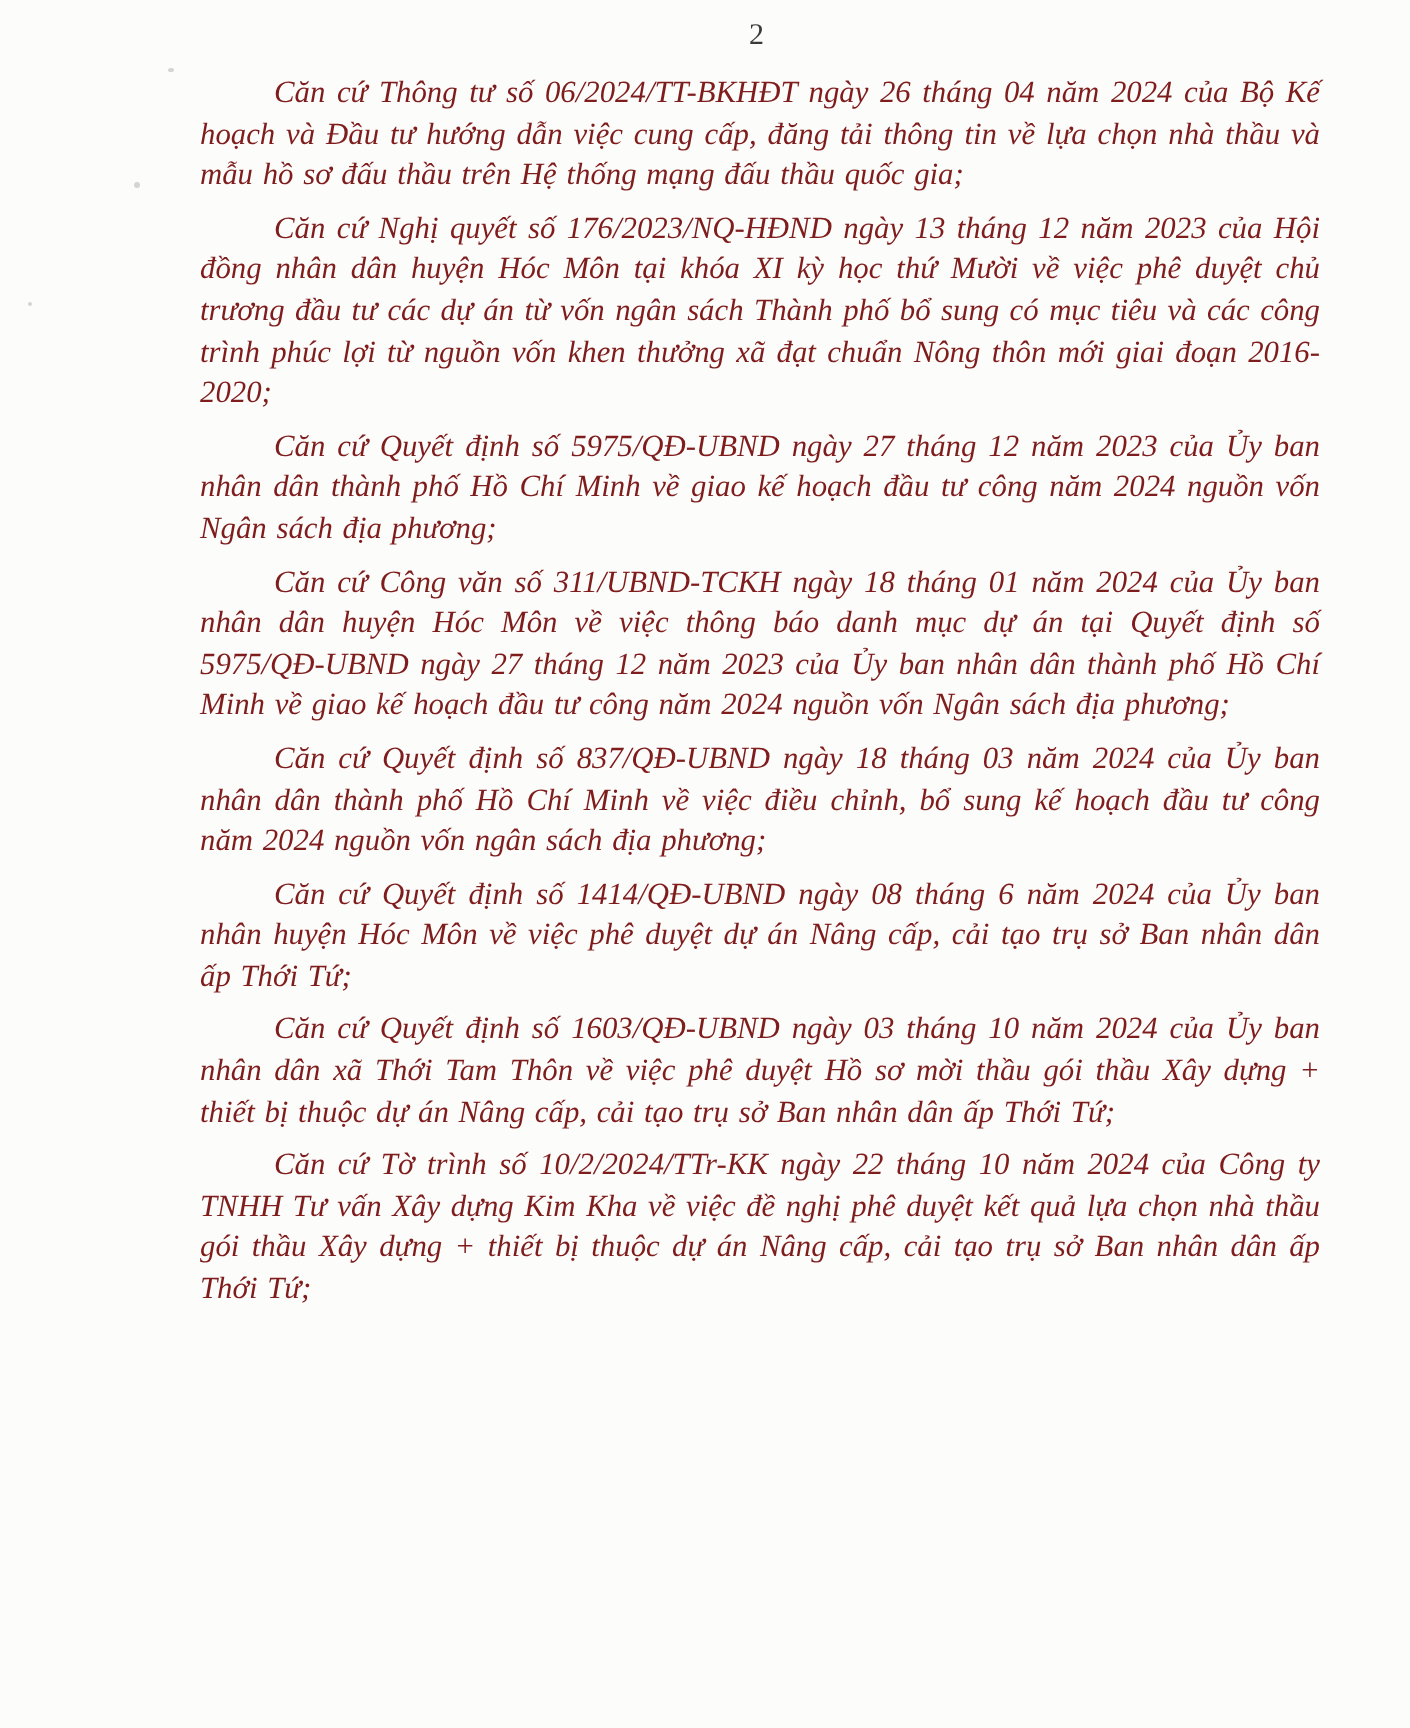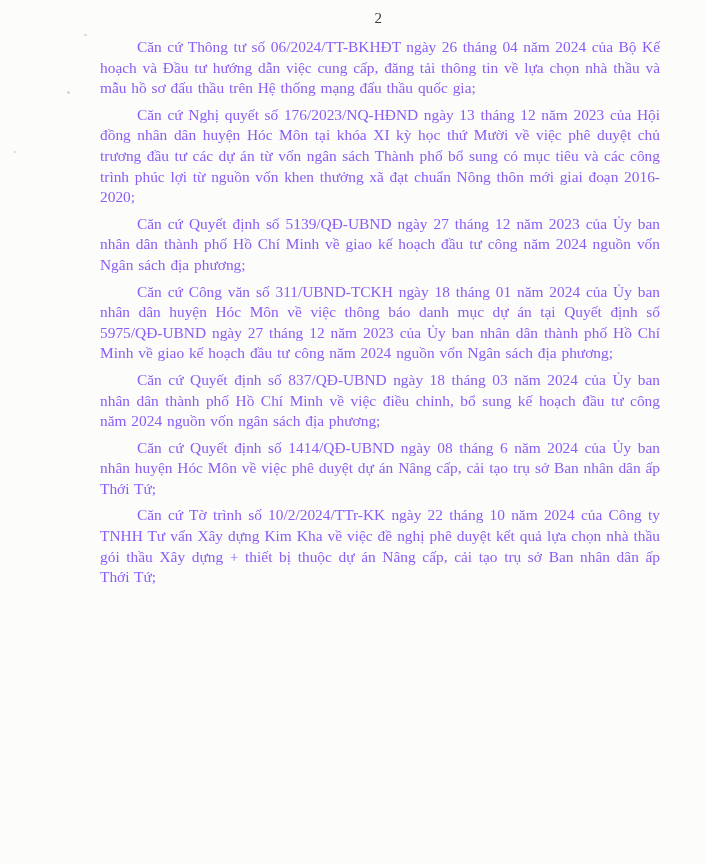--- a/index.html
+++ b/index.html
@@ -30,26 +30,27 @@
     letter-spacing: 0.5px;
   }
   .body-text {
     position: absolute;
     top: 37px;
     left: 100px;
     width: 560px;
   }
   .para {
     margin: 0 0 6px 0;
+    font-style: italic;
     font-size: 15.4px;
     line-height: 20.6px;
     text-align: justify;
     text-indent: 37px;
     word-spacing: 1px;
-    color: #8b5cf6;
+    color: #7f1d1d;
   }
   
   .speck {
     position: absolute;
     background: #c9c9c9;
     border-radius: 50%;
     opacity: 0.8;
   }
   .speck-1 { left: 84px; top: 34px;  width: 3px; height: 2px; }
   .speck-2 { left: 67px; top: 91px;  width: 3px; height: 3px; }
@@ -62,20 +63,21 @@
 
   <div class="page-number">2</div>
 
   <div class="speck speck-1"></div>
   <div class="speck speck-2"></div>
   <div class="speck speck-3"></div>
 
   <div class="body-text">
     <p class="para">Căn cứ Thông tư số 06/2024/TT-BKHĐT ngày 26 tháng 04 năm 2024 của Bộ Kế hoạch và Đầu tư hướng dẫn việc cung cấp, đăng tải thông tin về lựa chọn nhà thầu và mẫu hồ sơ đấu thầu trên Hệ thống mạng đấu thầu quốc gia;</p>
     <p class="para">Căn cứ Nghị quyết số 176/2023/NQ-HĐND ngày 13 tháng 12 năm 2023 của Hội đồng nhân dân huyện Hóc Môn tại khóa XI kỳ học thứ Mười về việc phê duyệt chủ trương đầu tư các dự án từ vốn ngân sách Thành phố bổ sung có mục tiêu và các công trình phúc lợi từ nguồn vốn khen thưởng xã đạt chuẩn Nông thôn mới giai đoạn 2016-2020;</p>
-    <p class="para">Căn cứ Quyết định số 5139/QĐ-UBND ngày 27 tháng 12 năm 2023 của Ủy ban nhân dân thành phố Hồ Chí Minh về giao kế hoạch đầu tư công năm 2024 nguồn vốn Ngân sách địa phương;</p>
+    <p class="para">Căn cứ Quyết định số 5975/QĐ-UBND ngày 27 tháng 12 năm 2023 của Ủy ban nhân dân thành phố Hồ Chí Minh về giao kế hoạch đầu tư công năm 2024 nguồn vốn Ngân sách địa phương;</p>
     <p class="para">Căn cứ Công văn số 311/UBND-TCKH ngày 18 tháng 01 năm 2024 của Ủy ban nhân dân huyện Hóc Môn về việc thông báo danh mục dự án tại Quyết định số 5975/QĐ-UBND ngày 27 tháng 12 năm 2023 của Ủy ban nhân dân thành phố Hồ Chí Minh về giao kế hoạch đầu tư công năm 2024 nguồn vốn Ngân sách địa phương;</p>
     <p class="para">Căn cứ Quyết định số 837/QĐ-UBND ngày 18 tháng 03 năm 2024 của Ủy ban nhân dân thành phố Hồ Chí Minh về việc điều chỉnh, bổ sung kế hoạch đầu tư công năm 2024 nguồn vốn ngân sách địa phương;</p>
     <p class="para">Căn cứ Quyết định số 1414/QĐ-UBND ngày 08 tháng 6 năm 2024 của Ủy ban nhân huyện Hóc Môn về việc phê duyệt dự án Nâng cấp, cải tạo trụ sở Ban nhân dân ấp Thới Tứ;</p>
+    <p class="para">Căn cứ Quyết định số 1603/QĐ-UBND ngày 03 tháng 10 năm 2024 của Ủy ban nhân dân xã Thới Tam Thôn về việc phê duyệt Hồ sơ mời thầu gói thầu Xây dựng + thiết bị thuộc dự án Nâng cấp, cải tạo trụ sở Ban nhân dân ấp Thới Tứ;</p>
     <p class="para">Căn cứ Tờ trình số 10/2/2024/TTr-KK ngày 22 tháng 10 năm 2024 của Công ty TNHH Tư vấn Xây dựng Kim Kha về việc đề nghị phê duyệt kết quả lựa chọn nhà thầu gói thầu Xây dựng + thiết bị thuộc dự án Nâng cấp, cải tạo trụ sở Ban nhân dân ấp Thới Tứ;</p>
   </div>
 
 </div>
 
 </body></html>

